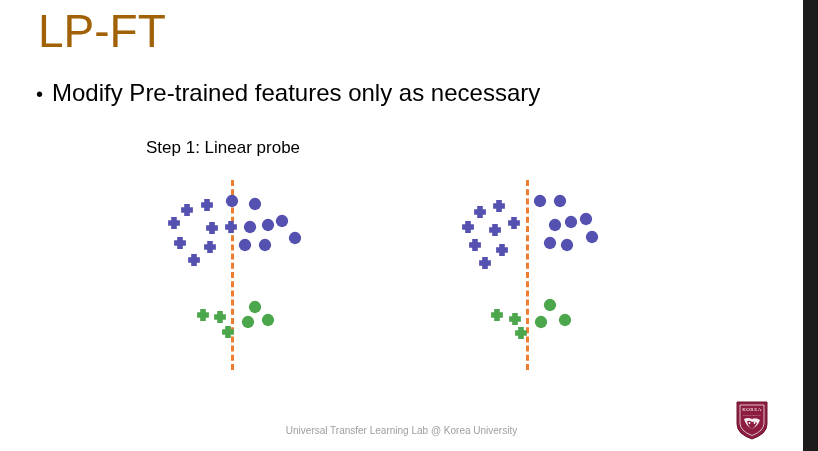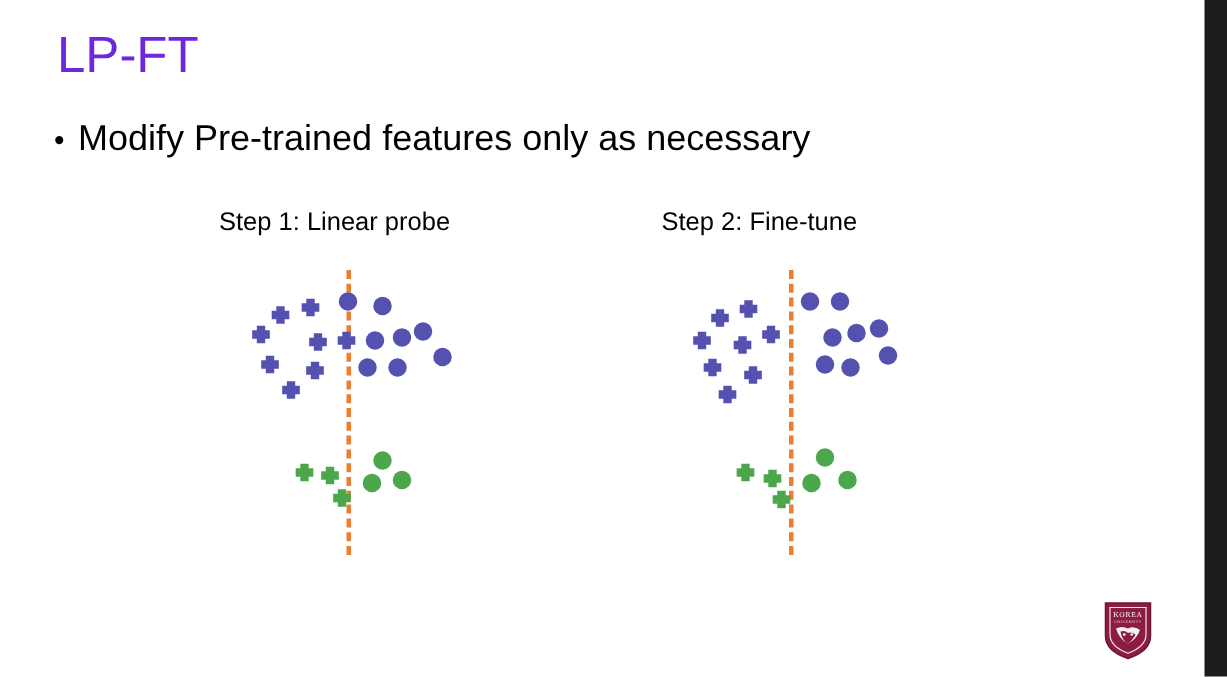--- a/index.html
+++ b/index.html
@@ -15,24 +15,24 @@
     width:803px;height:451px;
     background:#ffffff;
     overflow:hidden;
   }
   .right-band{
     position:absolute;left:803px;top:0;
     width:15px;height:451px;
     background:#1c1c1c;
   }
   .title{
-    position:absolute;left:38px;top:18px;
-    font-size:34px;
+    position:absolute;left:38px;top:4px;
+    font-size:46px;
     font-weight:400;
-    color:#6d28d9;
+    color:#a16207;
     letter-spacing:0px;
     font-family:"Liberation Sans", sans-serif;
   }
   .bullet-row{
     position:absolute;left:36px;top:79px;
     display:flex;align-items:baseline;
     font-size:24px;color:#000000;
     font-family:"Liberation Sans", sans-serif;
   }
   .bullet-dot{
@@ -88,21 +88,20 @@
 <div class="slide">
 
   <div class="title">LP-FT</div>
 
   <div class="bullet-row">
     <span class="bullet-dot">•</span>
     <span>Modify Pre-trained features only as necessary</span>
   </div>
 
   <div class="step-label step1">Step 1: Linear probe</div>
-  <div class="step-label step2">Step 2: Fine-tune</div>
 
   <div class="plot" id="plot-left">
       <div class="divider" style="left: 71px; top: 5px; height: 190px; border-left-color: rgb(237, 125, 49);"></div>
       <div class="marker" style="left: 27px; top: 35px;">
         <svg viewBox="0 0 100 100">
           <path d="M30 8 L70 8 L70 30 L92 30 L92 70 L70 70 L70 92 L30 92 L30 70 L8 70 L8 30 L30 30 Z" fill="#5451b0"></path>
         </svg>
       </div>
       <div class="marker" style="left: 47px; top: 30px;">
         <svg viewBox="0 0 100 100">
@@ -317,20 +316,21 @@
           <circle cx="50" cy="50" r="44" fill="#4ca64c"></circle>
         </svg>
       </div>
       <div class="marker" style="left: 110px; top: 145px;">
         <svg viewBox="0 0 100 100">
           <circle cx="50" cy="50" r="44" fill="#4ca64c"></circle>
         </svg>
       </div>
     </div>
 
+  <div class="footer">Universal Transfer Learning Lab @ Korea University</div>
 
   <div class="logo">
     <svg viewBox="0 0 34 40">
       <path d="M2 2 H32 V24 Q32 34 17 39 Q2 34 2 24 Z" fill="#8c1d40" stroke="#6e1733" stroke-width="1"></path>
       <path d="M5 5 H29 V23 Q29 31 17 35.5 Q5 31 5 23 Z" fill="none" stroke="#f0e4e8" stroke-width="0.8"></path>
       <text x="17" y="11" font-size="5" fill="#ffffff" text-anchor="middle" font-family="Liberation Serif, serif" letter-spacing="0.5">KOREA</text>
       <text x="17" y="15.5" font-size="2.6" fill="#e8c9d2" text-anchor="middle" font-family="Liberation Serif, serif" letter-spacing="0.3">UNIVERSITY</text>
       <path d="M9 19 q4 -2 8 0 q4 -2 8 1 q-2 6 -8 9 q-6 -3 -8 -10 Z" fill="#ffffff" opacity="0.92"></path>
       <path d="M12 21 q3 -1 5 1 q2 -1 5 1 q-2 4 -5 6 q-4 -2 -5 -8 Z" fill="#8c1d40"></path>
       <circle cx="14.5" cy="23" r="0.9" fill="#ffffff"></circle>

